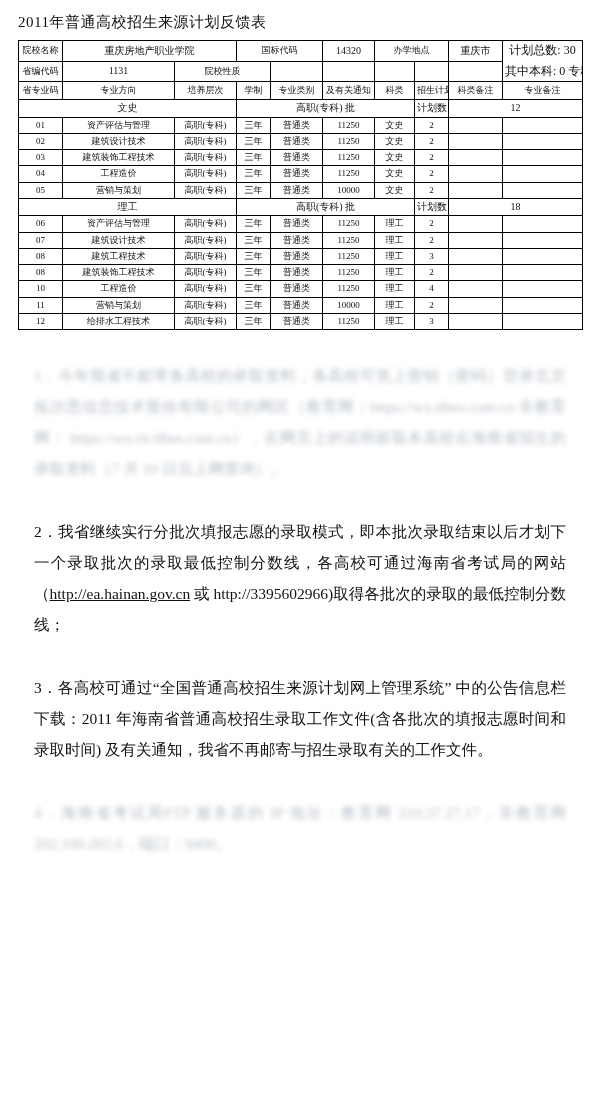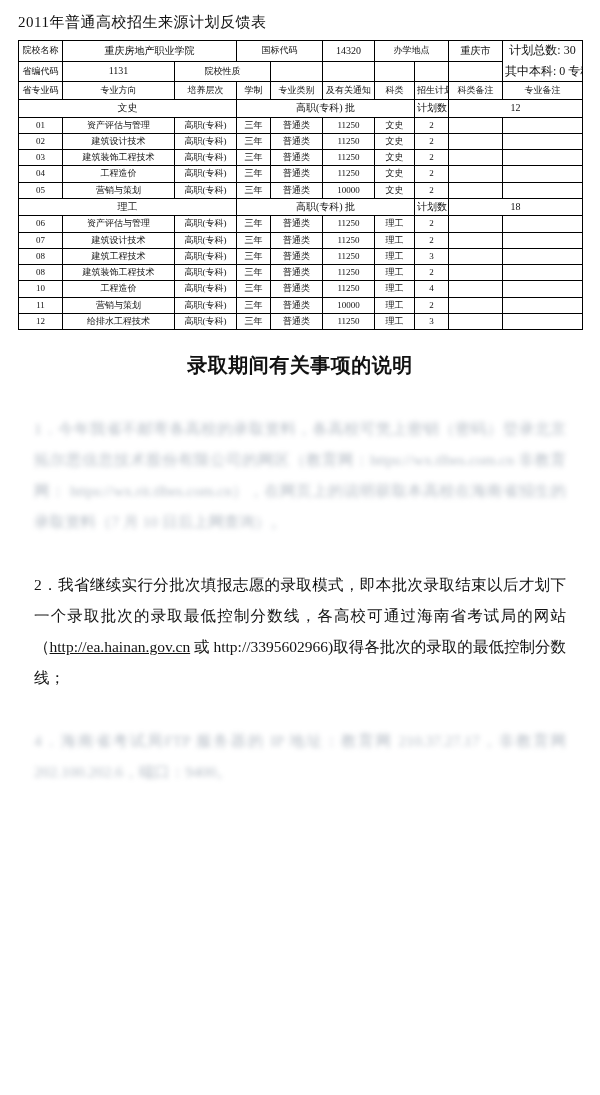--- a/index.html
+++ b/index.html
@@ -298,21 +298,21 @@
         <td>理工</td>
         <td>3</td>
         <td></td>
         <td></td>
       </tr>
     </tbody>
   </table>
 </div>
 
 <div class="article">
-  <div class="art-title">录取期间有关事项的说明</div>
 
   <p class="para blur-strong p-first">1．今年我省不邮寄各高校的录取资料，各高校可凭上密钥（密码）登录北京拓尔思信息技术股份有限公司的网区（教育网：https://wx.tlbes.com.cn 非教育网： https://wx.rit.tlbes.com.cn），在网页上的说明获取本高校在海南省招生的录取资料（7 月 10 日后上网查询）。</p>
 
   <p class="para">2．我省继续实行分批次填报志愿的录取模式，即本批次录取结束以后才划下一个录取批次的录取最低控制分数线，各高校可通过海南省考试局的网站（<span class="u-link">http://ea.hainan.gov.cn</span> 或 http://3395602966)取得各批次的录取的最低控制分数线；</p>
 
+  <p class="para">3．各高校可通过“全国普通高校招生来源计划网上管理系统” 中的公告信息栏下载：2011 年海南省普通高校招生录取工作文件(含各批次的填报志愿时间和录取时间) 及有关通知，我省不再邮寄与招生录取有关的工作文件。</p>
 
   <p class="para blur-strong">4．海南省考试局FTP 服务器的 IP 地址：教育网 210.37.27.17，非教育网 202.100.202.6，端口：9400。</p>
 </div>
 
 </body></html>

